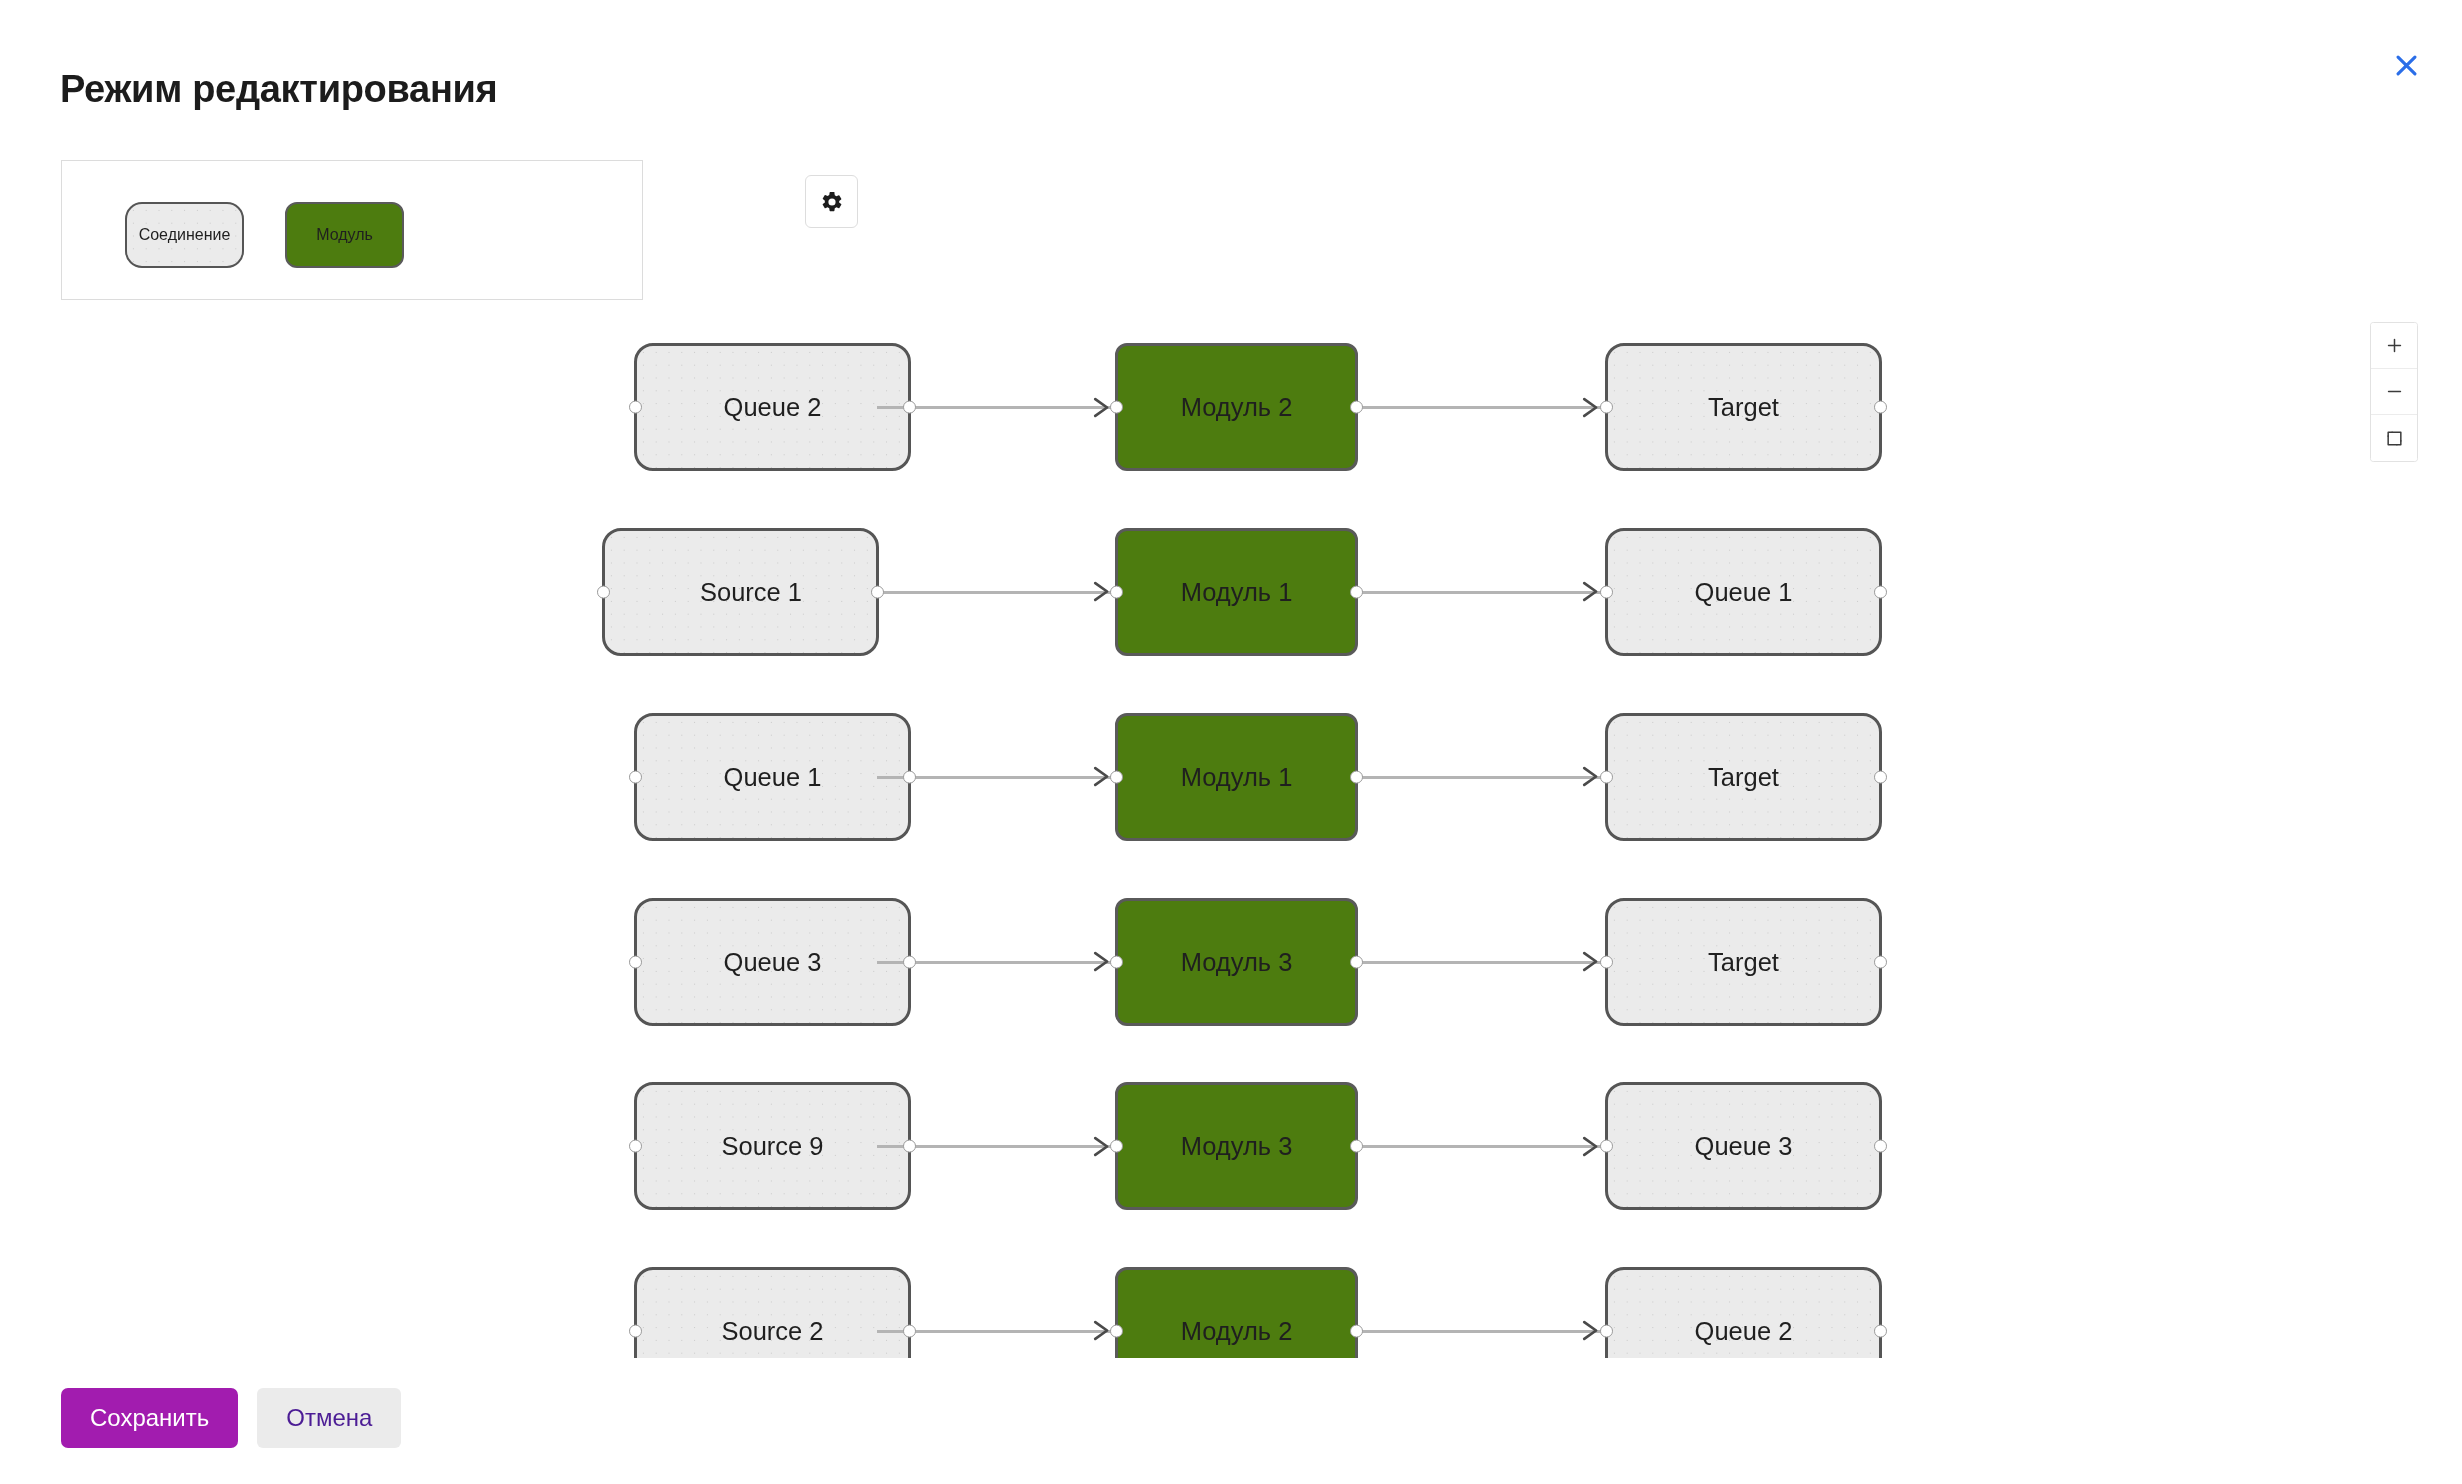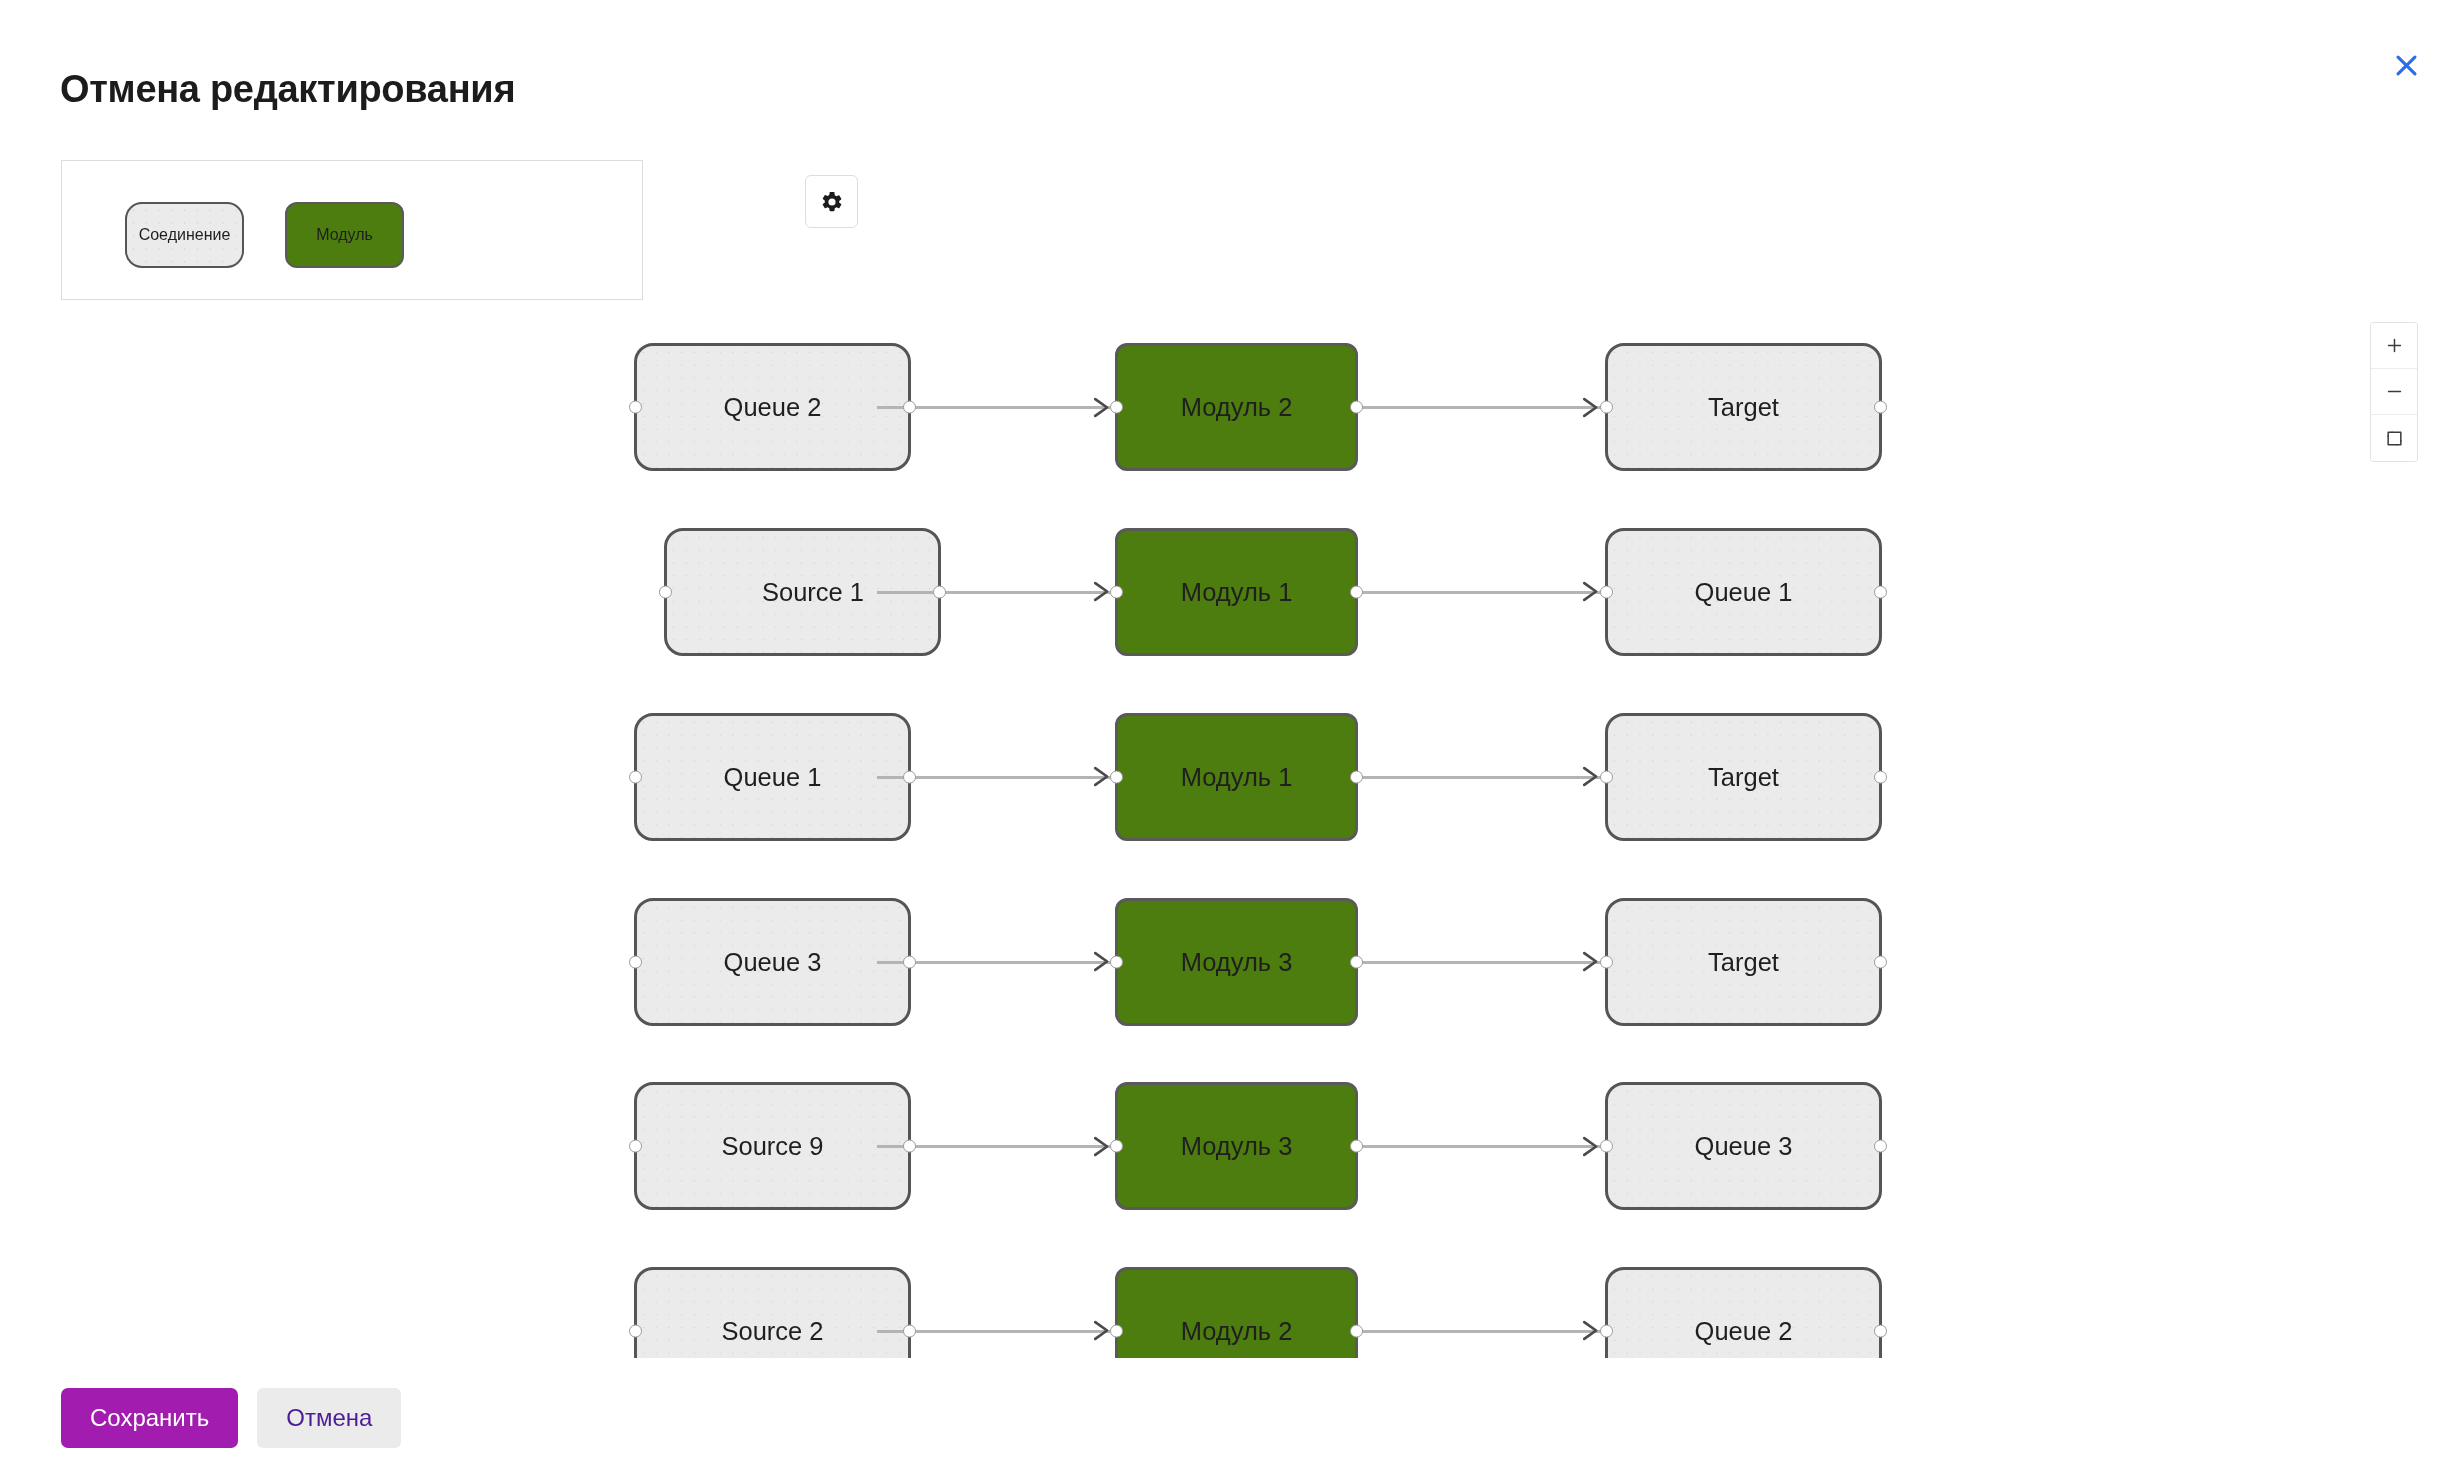--- a/index.html
+++ b/index.html
@@ -229,21 +229,21 @@
     white-space: nowrap;
   }
   .btn-primary { background: #a21caf; color: #ffffff; border-radius: 7px; }
   .btn-secondary { background: #ebebeb; color: #4c1d95; }
 </style>
 </head>
 <body>
 
 <div class="dialog">
 
-  <h1 class="dialog-title">Отмена редактирования</h1>
+  <h1 class="dialog-title">Режим редактирования</h1>
 
   <button class="close-button">
     <span>
       <svg width="29" height="29" viewBox="0 0 24 24" aria-hidden="true">
         <path d="M5 5 L19 19 M19 5 L5 19" stroke="#2b6ee8" stroke-width="2.6" stroke-linecap="round" fill="none"></path>
       </svg>
     </span>
   </button>
 
   <div class="palette">
@@ -278,21 +278,21 @@
         <span class="handle right"></span>
       </div>
       <div class="edge" style="left: 877px; top: 95px; width: 238px;"></div>
       <div class="edge-arrow" style="left: 1090px; top: 83px;"><svg width="24" height="27" viewBox="0 0 28 32" aria-hidden="true">
           <path d="M6 6 L20 16 L6 26" stroke="#4a4a4a" stroke-width="3.2" fill="none" stroke-linecap="round" stroke-linejoin="round"></path>
         </svg></div>
       <div class="edge" style="left: 1358px; top: 95px; width: 247px;"></div>
       <div class="edge-arrow" style="left: 1579px; top: 83px;"><svg width="24" height="27" viewBox="0 0 28 32" aria-hidden="true">
           <path d="M6 6 L20 16 L6 26" stroke="#4a4a4a" stroke-width="3.2" fill="none" stroke-linecap="round" stroke-linejoin="round"></path>
         </svg></div>
-      <div class="node flow-node node-conn" style="left: 664px; top: 217px; padding-left: 21px;">
+      <div class="node flow-node node-conn" style="left: 602px; top: 217px; padding-left: 21px;">
         <span>Source 1</span>
         <span class="handle left"></span>
         <span class="handle right"></span>
       </div>
       <div class="node flow-node node-module" style="left: 1115px; top: 217px;">
         <span>Модуль 1</span>
         <span class="handle left"></span>
         <span class="handle right"></span>
       </div>
       <div class="node flow-node node-conn" style="left: 1605px; top: 217px;">

